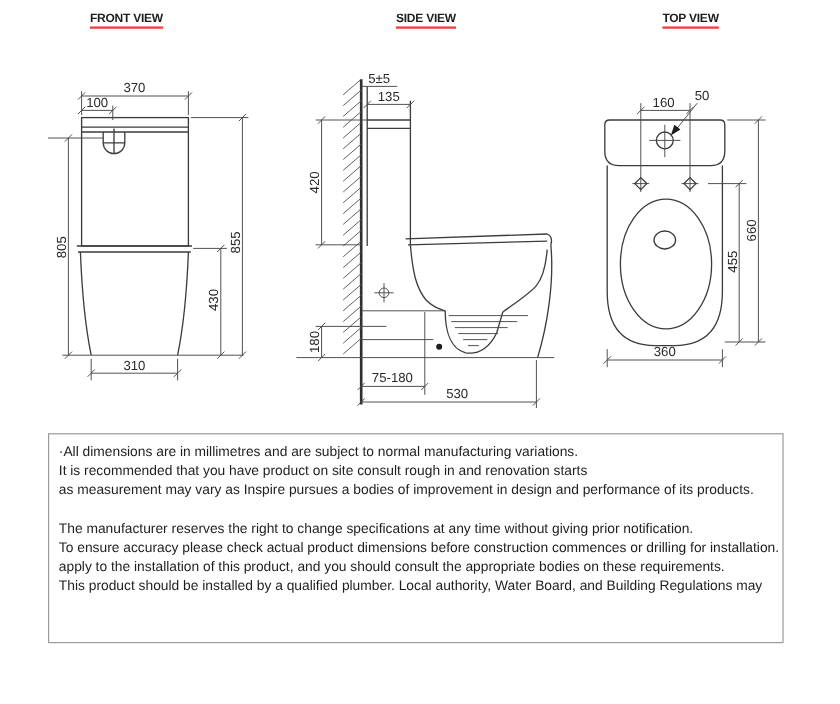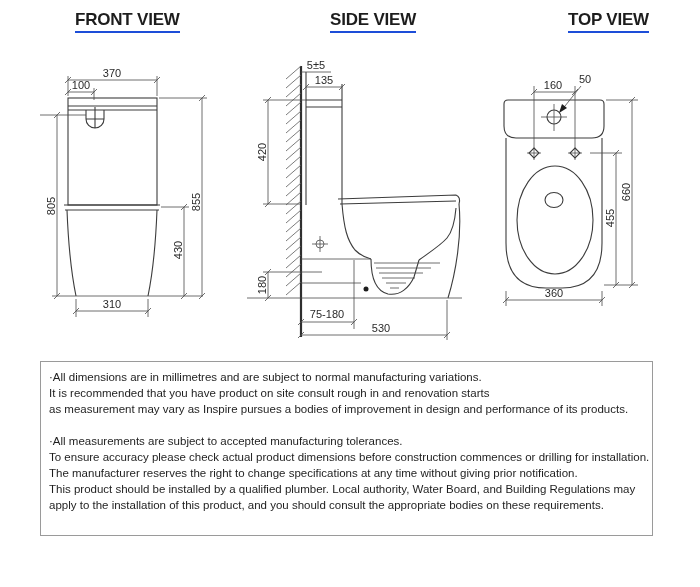--- a/index.html
+++ b/index.html
@@ -1,23 +1,23 @@
 <!DOCTYPE html>
 <html><head>
 <meta charset="utf-8">
 <style>
   html,body{margin:0;padding:0;background:#ffffff;}
   #page{position:relative;width:700px;height:587px;background:#ffffff;
         font-family:"Liberation Sans", sans-serif;overflow:hidden;}
-  .view-title{position:absolute;top:10px;font-size:17px;font-weight:bold;
-        color:#1d1d1d;letter-spacing:-0.2px;border-bottom:2px solid #1d4ed8;
+  .view-title{position:absolute;top:10px;font-size:10px;font-weight:bold;
+        color:#1d1d1d;letter-spacing:-0.2px;border-bottom:2px solid #ef4444;
         padding-bottom:1px;white-space:nowrap;}
   #title-front{left:75px;}
   #title-side{left:330px;}
-  #title-top{left:568px;text-align:center;}
+  #title-top{left:552px;text-align:center;}
   #drawing{position:absolute;left:0;top:0;}
   .ln{stroke:#3c3c3c;stroke-width:1.1;fill:none;}
   .thin{stroke:#4a4a4a;stroke-width:0.8;fill:none;}
   .wall{stroke:#2f2f2f;stroke-width:2.2;fill:none;}
   .hatch{stroke:#5a5a5a;stroke-width:0.8;fill:none;}
   .dimtxt{font-family:"Liberation Sans",sans-serif;font-size:11px;fill:#2a2a2a;}
   .dot{fill:#1d1d1d;stroke:none;}
   #notes-box{position:absolute;left:40px;top:361px;width:613px;height:175px;
         border:1px solid #9a9a9a;background:#ffffff;box-sizing:border-box;
         padding:7px 12px 0 8px;}
@@ -140,20 +140,19 @@
       <path class="thin" d="M506,291 V306 M602,291 V306 M506,300 H602 M503,303 L509,297 M599,303 L605,297"></path>
       <text class="dimtxt" x="554" y="297" text-anchor="middle">360</text>
     </g>
   </svg>
 
   <div id="notes-box">
     <div class="note-line">·All dimensions are in millimetres and are subject to normal manufacturing variations.</div>
     <div class="note-line">It is recommended that you have product on site consult rough in and renovation starts</div>
     <div class="note-line">as measurement may vary as Inspire pursues a bodies of improvement in design and performance of its products.</div>
     <div class="para-gap"></div>
-    <div class="note-line">·All measurements are subject to accepted manufacturing tolerances.</div>
+    <div class="note-line">The manufacturer reserves the right to change specifications at any time without giving prior notification.</div>
     <div class="note-line">To ensure accuracy please check actual product dimensions before construction commences or drilling for installation.</div>
-    <div class="note-line">The manufacturer reserves the right to change specifications at any time without giving prior notification.</div>
+    <div class="note-line">apply to the installation of this product, and you should consult the appropriate bodies on these requirements.</div>
     <div class="note-line">This product should be installed by a qualified plumber. Local authority, Water Board, and Building Regulations may</div>
-    <div class="note-line">apply to the installation of this product, and you should consult the appropriate bodies on these requirements.</div>
   </div>
 
 </div>
 
 </body></html>

